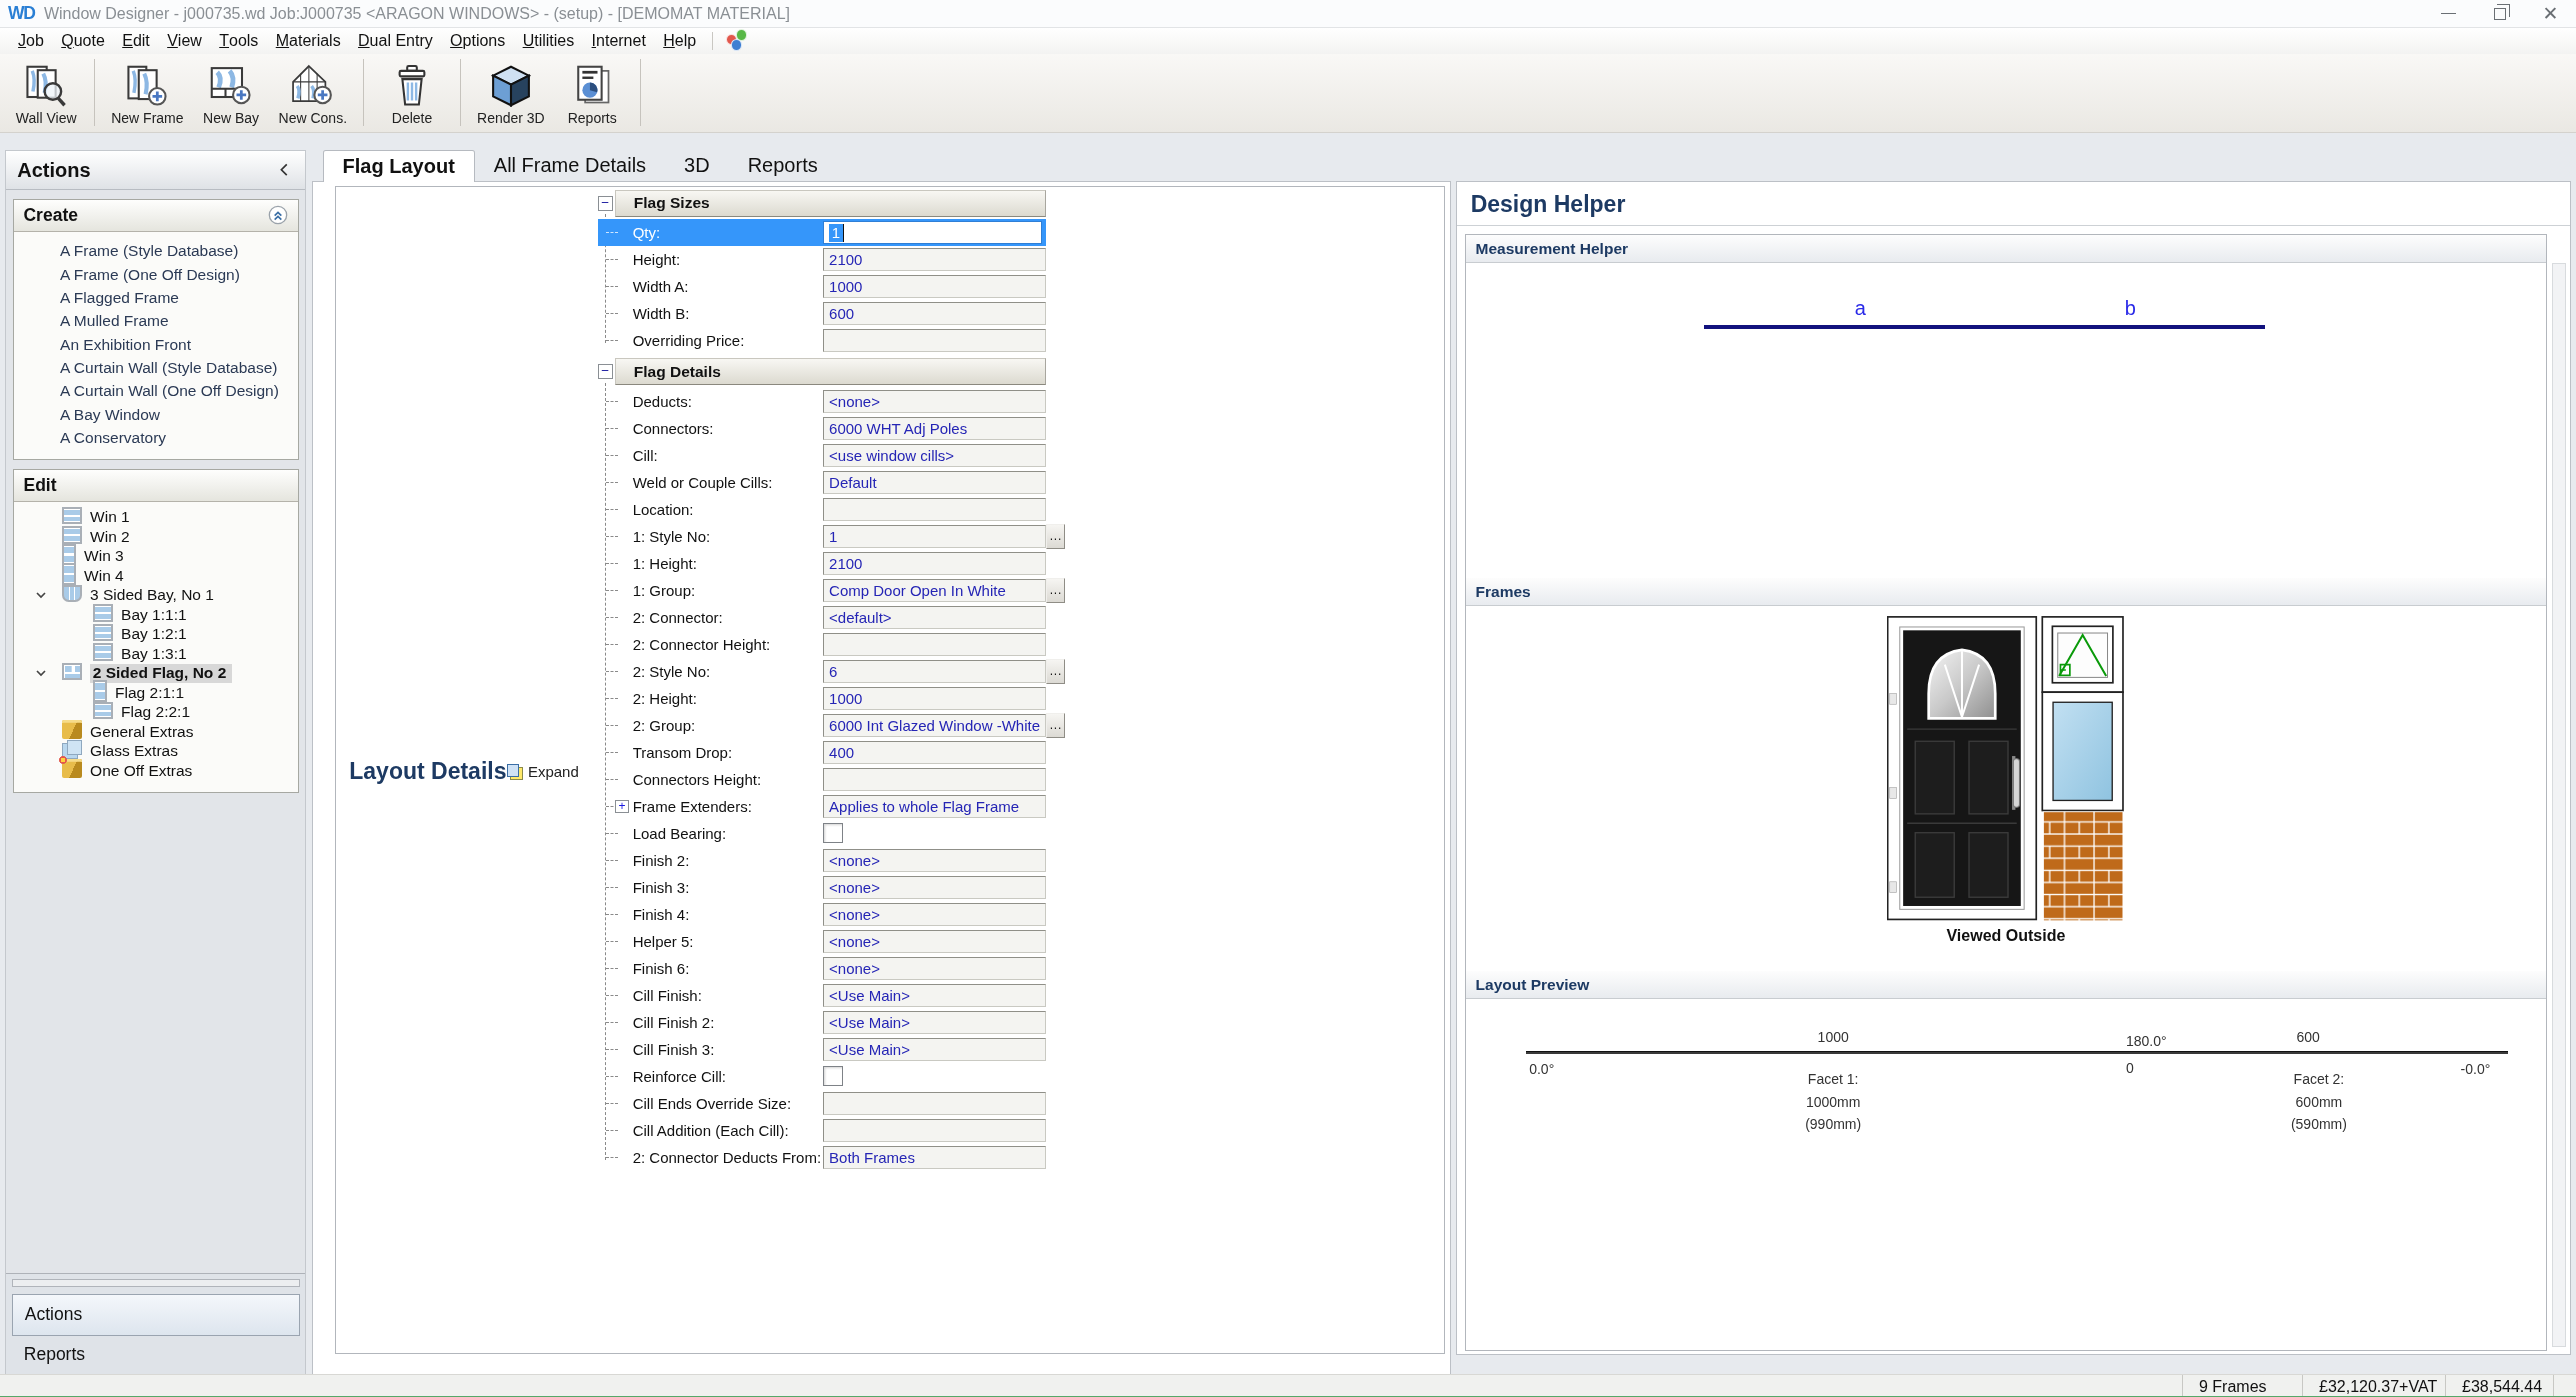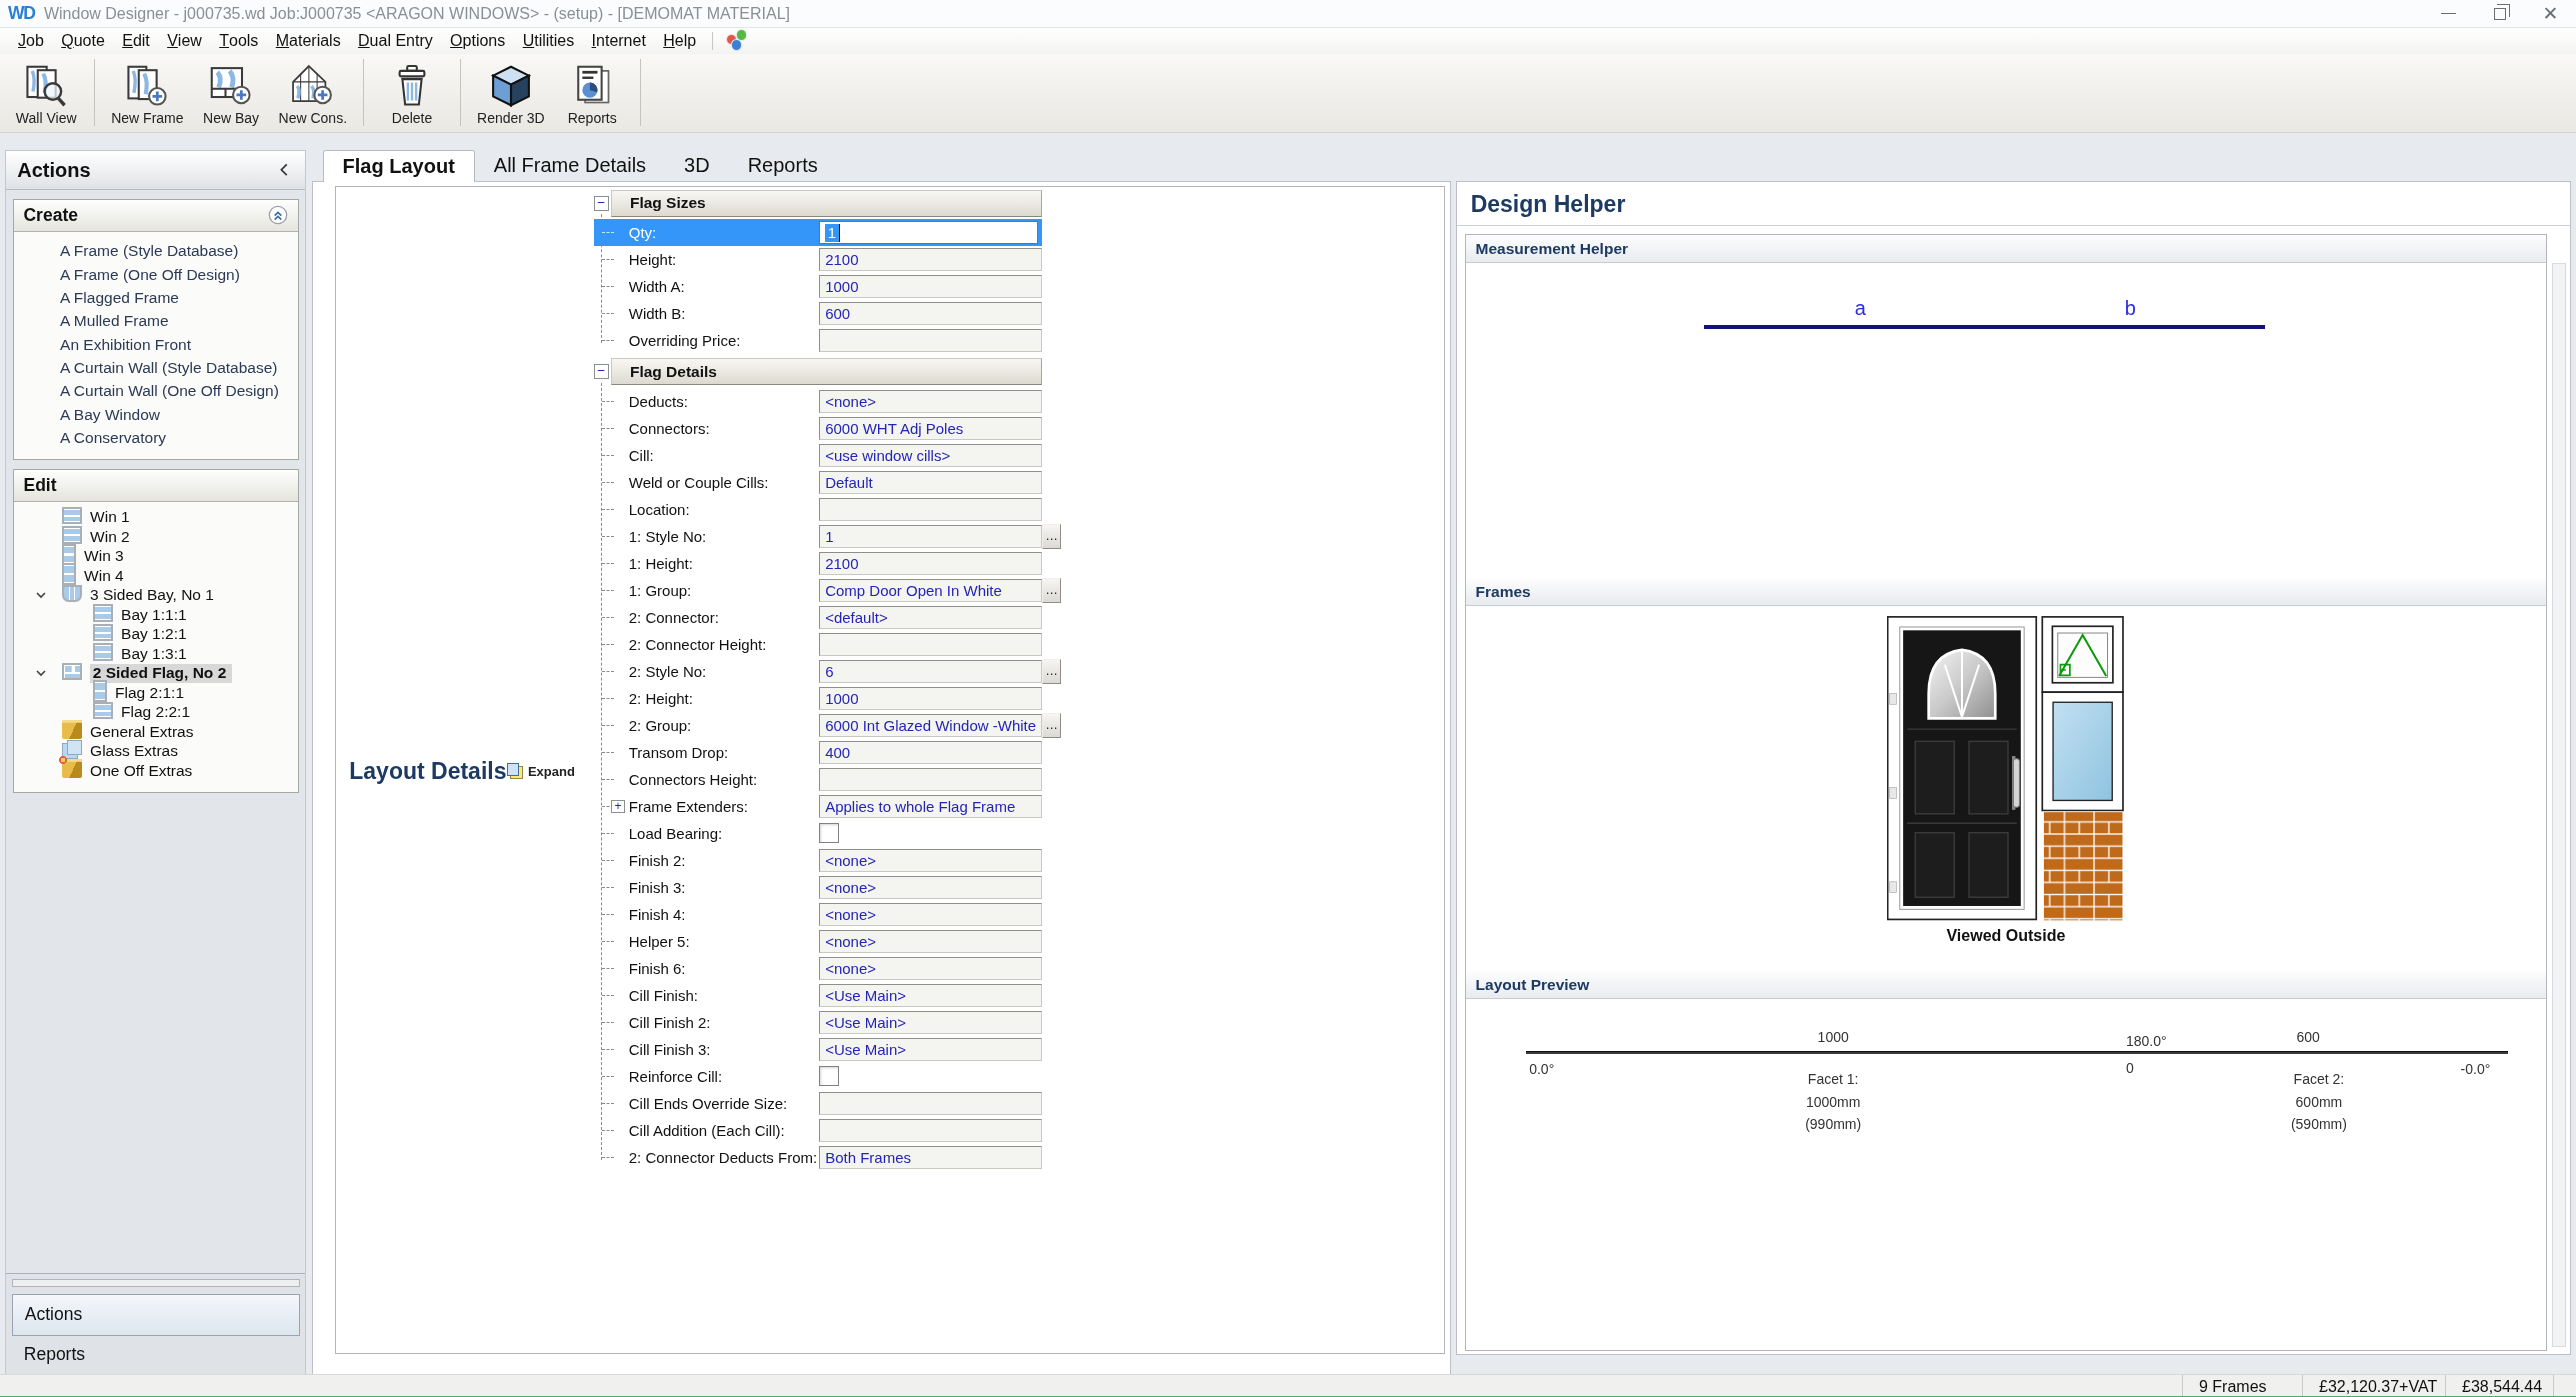--- a/index.html
+++ b/index.html
@@ -77,21 +77,21 @@
 
   
   .center { width:1139px; margin-left:5.4px; display:flex; flex-direction:column; }
   .tabbar { height:31px; display:flex; padding-left:10.8px; }
   .tab { padding:0 19px; display:flex; align-items:center; font-size:20px; color:#111; position:relative; }
   .tab.active { background:#fff; border:0.7px solid #b6bac0; border-bottom:none; border-radius:2.7px 2.7px 0 0; margin-bottom:-0.7px; z-index:2; font-weight:bold; }
   .center-body { flex:1; background:#fff; border:0.7px solid #bcc0c6; padding:4px 4.7px 20px 0; display:flex; }
   .ld-panel { flex:1; margin-left:22px; border:0.7px solid #b2b6bc; background:#fff; display:flex; flex-direction:row; }
   .panel-headrow { display:flex; align-items:center; padding:10.8px 13.5px 8px; }
   .panel-title { font-size:23px; font-weight:bold; color:#1d3a63; }
-  .expand-link { margin-left:auto; display:flex; align-items:flex-end; gap:5.4px; font-size:13px; color:#222;font-weight:bold; }
+  .expand-link { margin-left:auto; display:flex; align-items:flex-end; gap:5.4px; font-size:15px; color:#222; }
   .expand-ico { width:16px; height:16px; position:relative; }
   .expand-ico::before { content:''; position:absolute; right:0; bottom:0; width:10.8px; height:10.8px; background:#ffe96a; border:1.3px solid #8a8a4a; }
   .expand-ico::after { content:''; position:absolute; left:0; top:0; width:10.8px; height:10.8px; background:#cfe2f6; border:1.3px solid #3a6ea5; }
 
   
   .form { padding:2.7px 27px 0 5.4px; }
   .fgroup-head { display:flex; align-items:center; margin-bottom:1.3px; }
   .collapse-box { width:15px; height:15px; background:#fff; border:1.3px solid #8a8f94; color:#1a1aa0; font-size:13.5px; line-height:11.4px; text-align:center; flex:0 0 auto; }
   .fgroup-bar { flex:1; height:27px; margin-left:2.7px; background:linear-gradient(#f8f7f3,#dcdad0); border:1.3px solid; border-color:#c9c7bf #a8a69e #8a887e #c9c7bf; display:flex; align-items:center; padding-left:17.5px; font-weight:bold; font-size:15.5px; color:#111; }
   .frows { position:relative; padding:1.3px 0 4px; }

